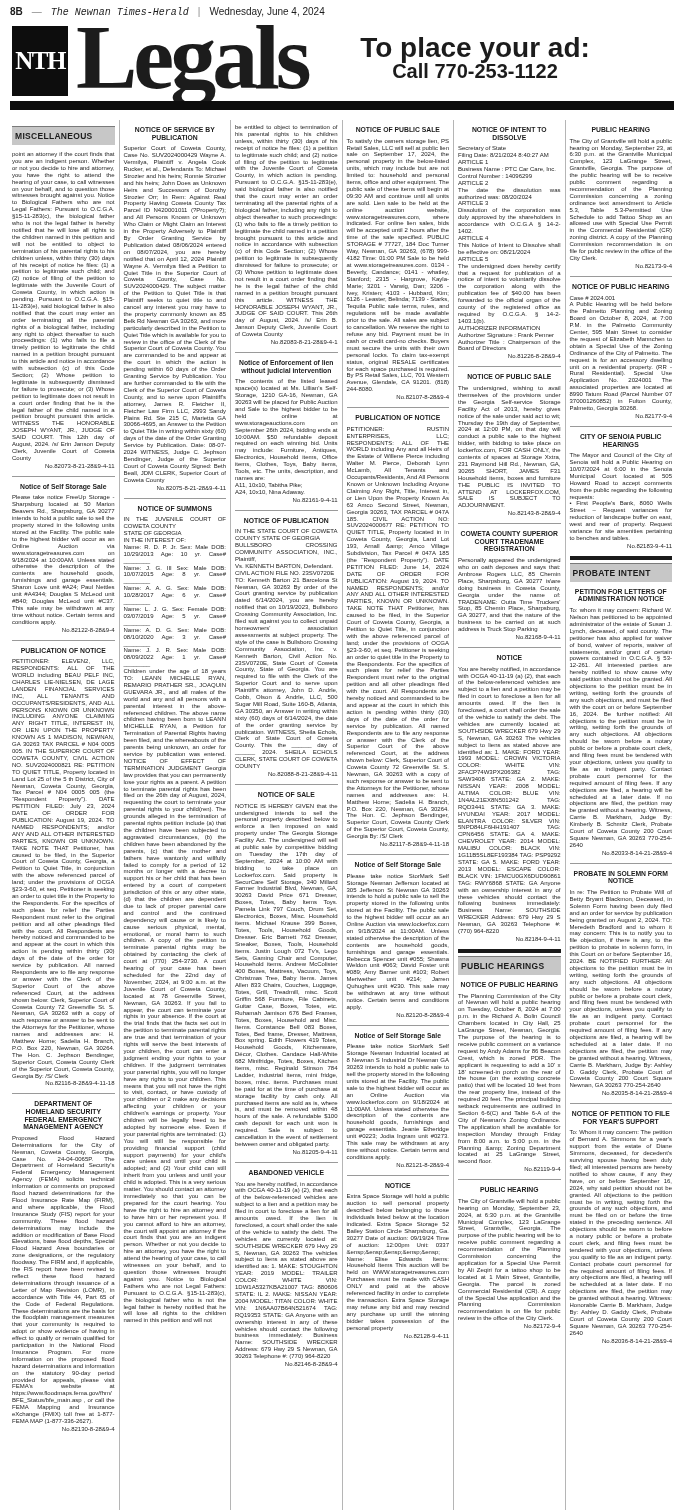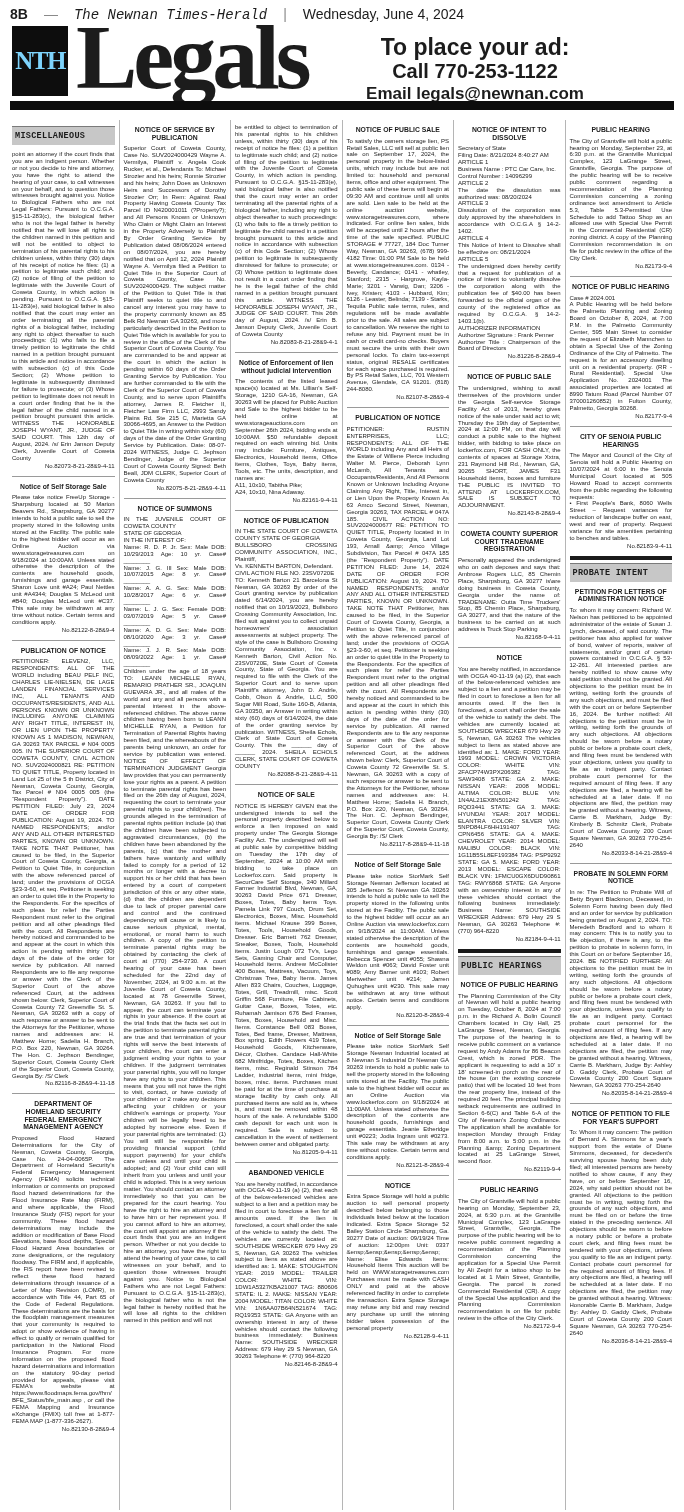--- a/index.html
+++ b/index.html
@@ -1,41 +1,41 @@
 <!DOCTYPE html>
 <html><head>
 <meta charset="utf-8">
 <style>
   html,body{margin:0;padding:0;background:#e8e8e8;}
   .page{position:relative;width:684px;height:1512px;background:#ffffff;overflow:hidden;
         font-family:"Liberation Sans",sans-serif;color:#1c1c1c;margin:0 auto;}
   
-  .topbar{position:absolute;top:6px;left:10px;right:10px;display:flex;gap:13px;
-          align-items:baseline;font-size:14px;}
+  .topbar{position:absolute;top:6px;left:10px;right:10px;display:flex;gap:6px;
+          align-items:baseline;font-size:10px;}
   .topbar .pg{font-weight:bold;}
   .topbar .paper{font-family:Liberation Mono, monospace;font-style:italic;}
   .topbar .sep{color:#8a8a8a;padding:0 3px;}
   
   .nth{position:absolute;top:26px;left:12px;width:56px;height:70px;background:#0d0d0d;
-       color:#7dd3fc;display:flex;align-items:center;justify-content:center;
+       color:#ffffff;display:flex;align-items:center;justify-content:center;
        font-family:"Liberation Serif",serif;font-weight:bold;font-size:25px;letter-spacing:-1.5px;}
   .legals{position:absolute;top:14px;left:76px;font-family:"Liberation Serif",serif;
           font-weight:bold;font-size:92px;line-height:86px;letter-spacing:-4px;}
   .adblock{position:absolute;top:36px;left:330px;width:290px;text-align:center;font-weight:bold;}
-  .adblock .l1{font-size:23px;line-height:23px;}
+  .adblock .l1{font-size:28px;line-height:23px;}
   .adblock .l2{font-size:20px;line-height:24px;}
   .adblock .l3{font-size:17px;line-height:21px;}
   .thick-rule{position:absolute;top:101px;left:10px;right:10px;height:9px;background:#0d0d0d;}
   
   .columns{position:absolute;top:120px;left:8px;right:8px;bottom:2px;display:flex;overflow:hidden;}
   .col{flex:1 1 0;padding:4px 4px 0 4px;overflow:hidden;height:100%;}
   .col + .col{border-left:1px solid #b5b5b5;}
   .banner-bar{height:4px;background:#1a1a1a;margin:6px 0 3px 0;}
   .banner{background:#c7c7c7;border-top:1px solid #7a7a7a;font-weight:bold;font-size:8.5px;
-          letter-spacing:0.3px;padding:4px 3px;margin:2px 0 6px 0;font-family:Liberation Mono, monospace;}
+          letter-spacing:0.3px;padding:4px 3px;margin:2px 0 6px 0;}
   .notice{margin-bottom:4px;}
   .notice + .notice{border-top:1px solid #9a9a9a;padding-top:4px;margin-top:6px;}
   .notice-title{font-weight:bold;font-size:6.8px;line-height:7.6px;text-align:center;
                 margin:2px 2px 4px 2px;}
   .notice-body{font-size:6px;line-height:6.9px;text-align:justify;white-space:pre-line;
                overflow-wrap:anywhere;hyphens:auto;}
   .ref{font-size:6px;line-height:7px;text-align:right;margin-top:1px;}
 </style>
 </head>
 <body>
@@ -47,21 +47,20 @@
     <span class="paper">The Newnan Times-Herald</span>
     <span class="sep">|</span>
     <span class="date">Wednesday, June 4, 2024</span>
   </div>
 
   <div class="nth">NTH</div>
   <div class="legals">Legals</div>
   <div class="adblock">
     <div class="l1">To place your ad:</div>
     <div class="l2">Call 770-253-1122</div>
-    <div class="l3">Email legals@newnan.com</div>
   </div>
   <div class="thick-rule"></div>
 
   <div class="columns" id="columns">
       <div class="col">
         <div class="banner">MISCELLANEOUS</div>
         <div class="notice">
           <div class="notice-body">point an attorney if the court finds that you are an indigent person. Whether or not you decide to hire and attorney, you have the right to attend the hearing of your case, to call witnesses on your behalf, and to question those witnesses brought against you. Notice to Biological Fathers who are not Legal Fathers: Pursuant to O.C.G.A. §15-11-283(c), the biological father who is not the legal father is hereby notified that he will lose all rights to the children named in this petition and will not be entitled to object to termination of his parental rights to his children unless, within thirty (30) days of his receipt of notice he files: (1) a petition to legitimate such child; and (2) notice of filing of the petition to legitimate with the Juvenile Court of Coweta County, in which action is pending. Pursuant to O.C.G.A. §15-11-283(e), said biological father is also notified that the court may enter an order terminating all the parental rights of a biological father, including any right to object thereafter to such proceedings: (1) who fails to file a timely petition to legitimate the child named in a petition brought pursuant to this article and notice in accordance with subsection (c) of this Code Section; (2) Whose petition to legitimate is subsequently dismissed for failure to prosecute; or (3) Whose petition to legitimate does not result in a court order finding that he is the legal father of the child named in a petition brought pursuant this article. WITNESS THE HONORABLE JOSEPH WYANT, JR., JUDGE OF SAID COURT. This 12th day of August, 2024. /s/ Erin Janson Deputy Clerk, Juvenile Court of Coweta County</div>
           <div class="ref">No.82073-8-21-28&amp;9-4-11</div>
         </div>

